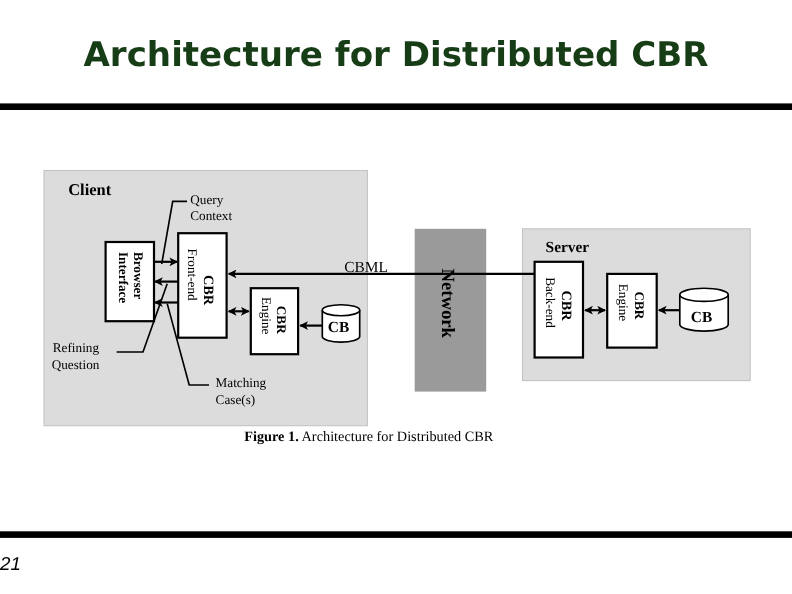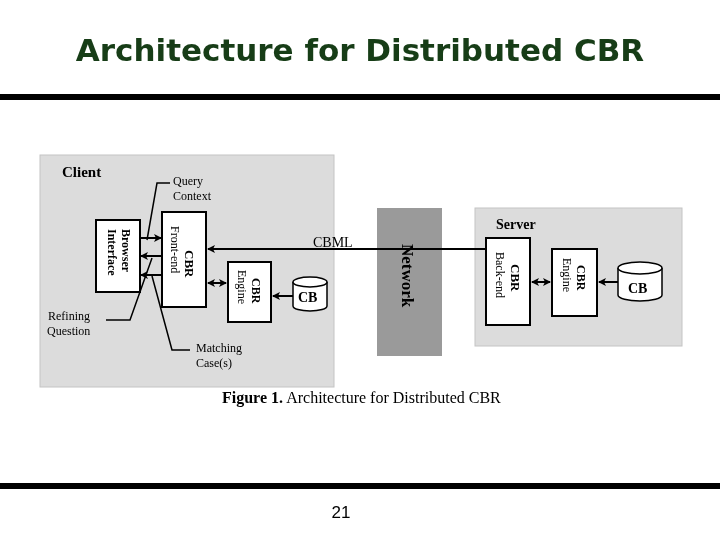--- a/index.html
+++ b/index.html
@@ -6,28 +6,28 @@
   body { width: 720px; height: 540px; position: relative; overflow: hidden; }
   .title {
     position: absolute; left: 0; top: 32px; width: 720px; text-align: center;
     font-family: "DejaVu Sans", sans-serif; font-weight: bold; font-size: 31px;
     color: #173d17; letter-spacing: 0px;
   }
   .rule { position: absolute; left: 0; width: 720px; height: 6px; background: #000; }
   .rule.top { top: 94px; }
   .rule.bottom { top: 483px; }
   .page-num {
-    position: absolute; left: 0; top: 503px; width: 682px; text-align: center;
-    font-family: "Liberation Sans", sans-serif; font-size: 17px; color: #000;
+    position: absolute; left: 0; top: 503px; width: 682px; text-align: left;
+    font-family: "Liberation Sans", sans-serif; font-size: 17px; color: #000; font-style: italic;
   }
   svg.diagram { position: absolute; left: 0; top: 0; }
   .serif { font-family: "Liberation Serif", serif; }
   .caption {
     position: absolute; left: 222px; top: 389px; width: 280px;
-    font-family: "Liberation Serif", serif; font-size: 16px; color: #000; white-space: nowrap;
+    font-family: "Liberation Serif", serif; font-size: 13px; color: #000; white-space: nowrap;
   }
   .caption b { font-weight: bold; }
 </style>
 </head>
 <body>
 
 <div class="title">Architecture for Distributed CBR</div>
 <div class="rule top"></div>
 
 <svg class="diagram" width="720" height="540" viewBox="0 0 720 540">

